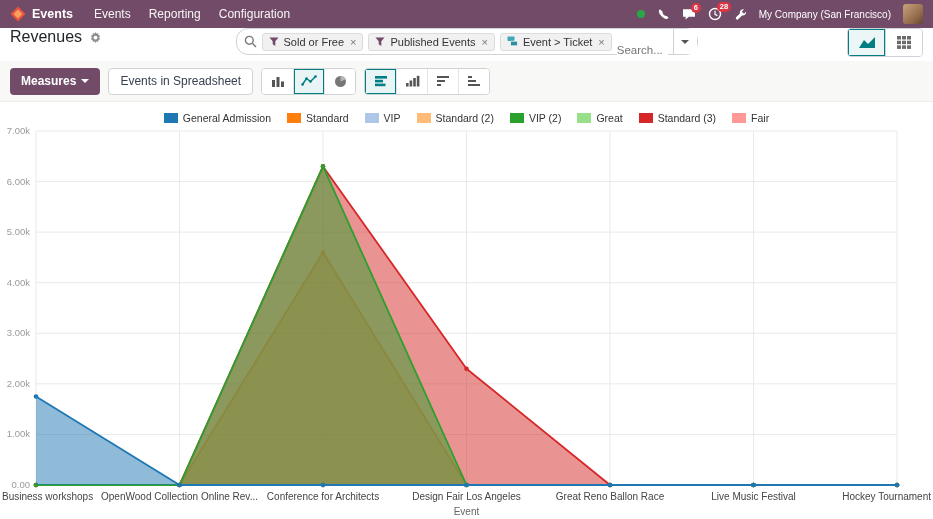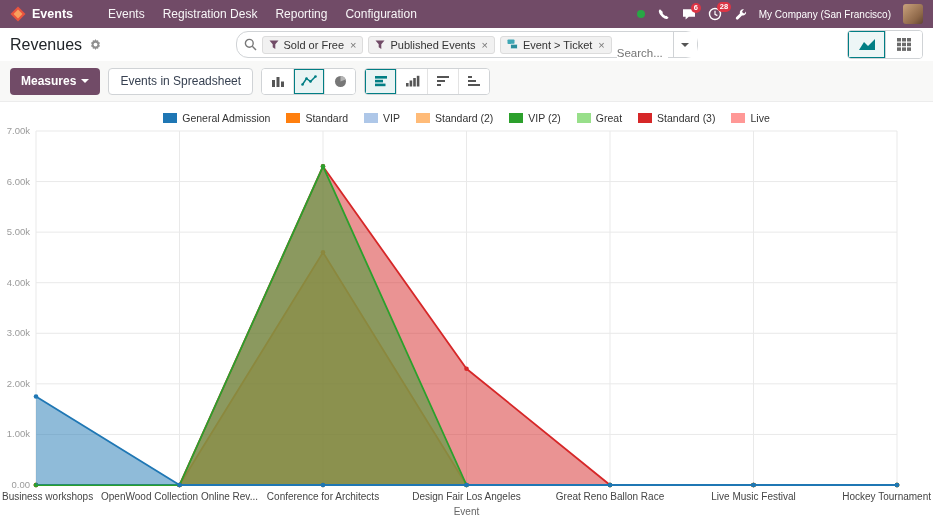--- a/index.html
+++ b/index.html
@@ -4,39 +4,39 @@
 <style>
   * { box-sizing: border-box; margin: 0; padding: 0; }
   body {
     width: 933px; height: 519px; overflow: hidden;
     font-family: "Liberation Sans", sans-serif;
     background: #fff;
   }
   
   .navbar {
     height: 28px; background: #714B67; color: #fff;
-    display: flex; align-items: center; padding: 0 10px; gap: 16px;
+    display: flex; align-items: center; padding: 0 10px; gap: 2px;
   }
   .brand { display: flex; align-items: center; gap: 6px; font-size: 12.5px; font-weight: bold; margin-right: 10px; cursor: pointer; }
   .menu { display: flex; }
   .menu-item { padding: 4px 9px; font-size: 12px; color: rgba(255,255,255,.95); border-radius: 4px; cursor: pointer; white-space: nowrap; }
   .spacer { flex: 1; }
   .systray { display: flex; align-items: center; gap: 12px; }
   .sys-icon { position: relative; display: flex; align-items: center; cursor: pointer; }
   .dot { width: 8px; height: 8px; border-radius: 50%; background: #28a745; display: inline-block; }
   .badge {
     position: absolute; top: -5px; left: 9px; background: #dc3545; color: #fff;
     font-size: 7.5px; font-weight: bold; border-radius: 8px; padding: 0 3px;
     height: 10px; line-height: 10px;
   }
   .company { font-size: 10px; white-space: nowrap; cursor: pointer; }
   .avatar { width: 20px; height: 20px; border-radius: 3px; background: linear-gradient(135deg,#caa27d 0%,#8d6748 70%,#5f4430 100%); cursor: pointer; }
 
   
-  .control { height: 33px; position: relative; display: flex; align-items: center; padding: 0 10px; background: #fff; }
+  .control { height: 33px; position: relative; display: flex; align-items: flex-start; padding: 0 10px; background: #fff; }
   .view-title { display: flex; align-items: center; gap: 7px; }
   .view-title h1 { font-size: 16px; font-weight: normal; color: #212529; }
   .searchbar {
     position: absolute; left: 50%; transform: translateX(-50%);
     display: flex; align-items: center; gap: 5px;
     width: 462px; height: 27px; border: 1px solid #d0d3d6; border-radius: 12px;
     background: #fff; padding-left: 7px;
   }
   .facet {
     display: flex; align-items: center; gap: 5px;
@@ -85,21 +85,20 @@
 <div class="navbar">
   <div class="brand">
     <svg width="16" height="16" viewBox="0 0 16 16">
       <polygon points="8,0.5 15.5,8 8,15.5 0.5,8" fill="#e8543f"></polygon>
       <polygon points="8,3.6 12.4,8 8,12.4 3.6,8" fill="#f9a05d"></polygon>
     </svg>
     <span>Events</span>
   </div>
   <div class="menu">
     <span class="menu-item">Events</span>
-    <span class="menu-item">Registration Desk</span>
     <span class="menu-item">Reporting</span>
     <span class="menu-item">Configuration</span>
   </div>
   <div class="spacer"></div>
   <div class="systray">
     <span class="dot"></span>
     <span class="sys-icon">
       <svg width="13" height="13" viewBox="0 0 13 13">
         <path d="M3 1.2 C1.7 2.5 1.6 2.7 2.1 4.4 C2.8 6.8 6 10 8.4 10.7 C10.1 11.2 10.3 11.1 11.6 9.8 L9.5 7.7 C8.6 8.2 7.8 7.9 6.7 6.8 C5.6 5.7 5.3 4.9 5.8 4 Z" fill="#fff"></path>
       </svg>
@@ -295,21 +294,21 @@
       <div class="legend-item">
         <span class="swatch" style="background: rgb(152, 223, 138);"></span>
         <span>Great</span>
       </div>
       <div class="legend-item">
         <span class="swatch" style="background: rgb(214, 39, 40);"></span>
         <span>Standard (3)</span>
       </div>
       <div class="legend-item">
         <span class="swatch" style="background: rgb(255, 152, 150);"></span>
-        <span>Live</span>
+        <span>Fair</span>
       </div>
     </div>
   <svg id="chart-svg" width="933" height="391" viewBox="0 0 933 391">
       <g>
         <line x1="36" x2="897" y1="358" y2="358" stroke="#d6d6d6" stroke-width="1"></line>
         <line x1="36" x2="897" y1="307.42857142857144" y2="307.42857142857144" stroke="#e9e9e9" stroke-width="1"></line>
         <line x1="36" x2="897" y1="256.8571428571429" y2="256.8571428571429" stroke="#e9e9e9" stroke-width="1"></line>
         <line x1="36" x2="897" y1="206.2857142857143" y2="206.2857142857143" stroke="#e9e9e9" stroke-width="1"></line>
         <line x1="36" x2="897" y1="155.71428571428572" y2="155.71428571428572" stroke="#e9e9e9" stroke-width="1"></line>
         <line x1="36" x2="897" y1="105.14285714285714" y2="105.14285714285714" stroke="#e9e9e9" stroke-width="1"></line>

